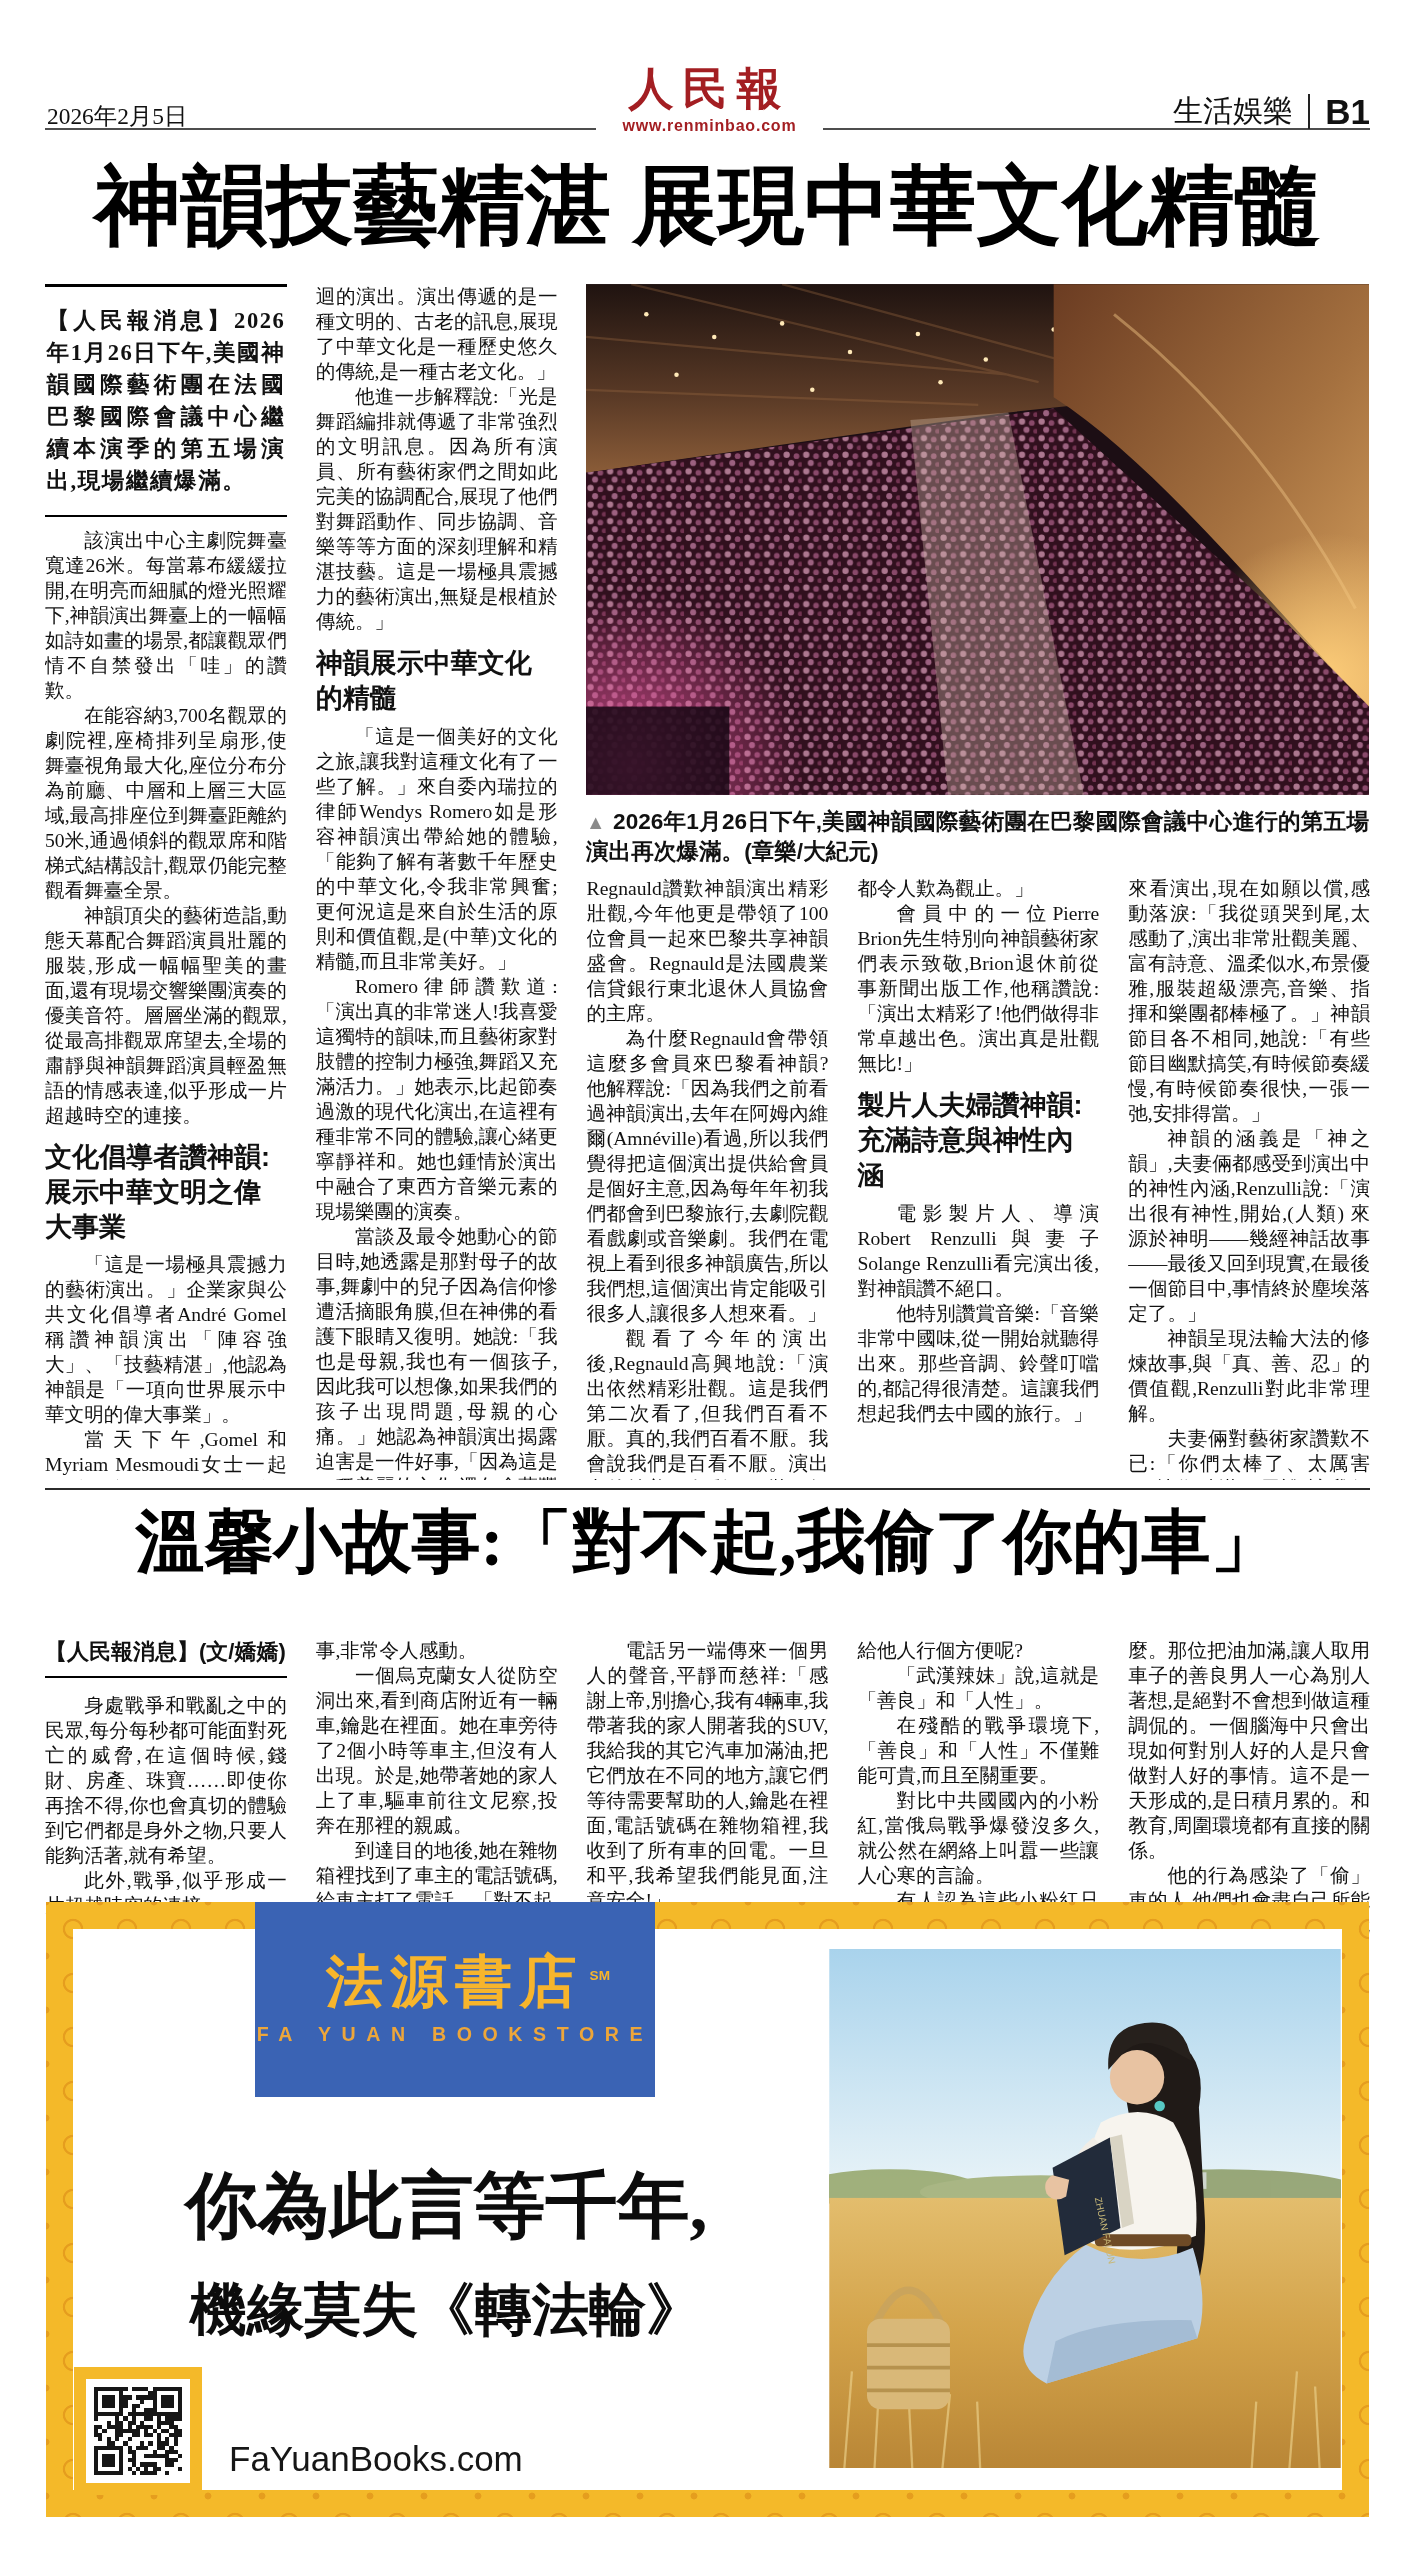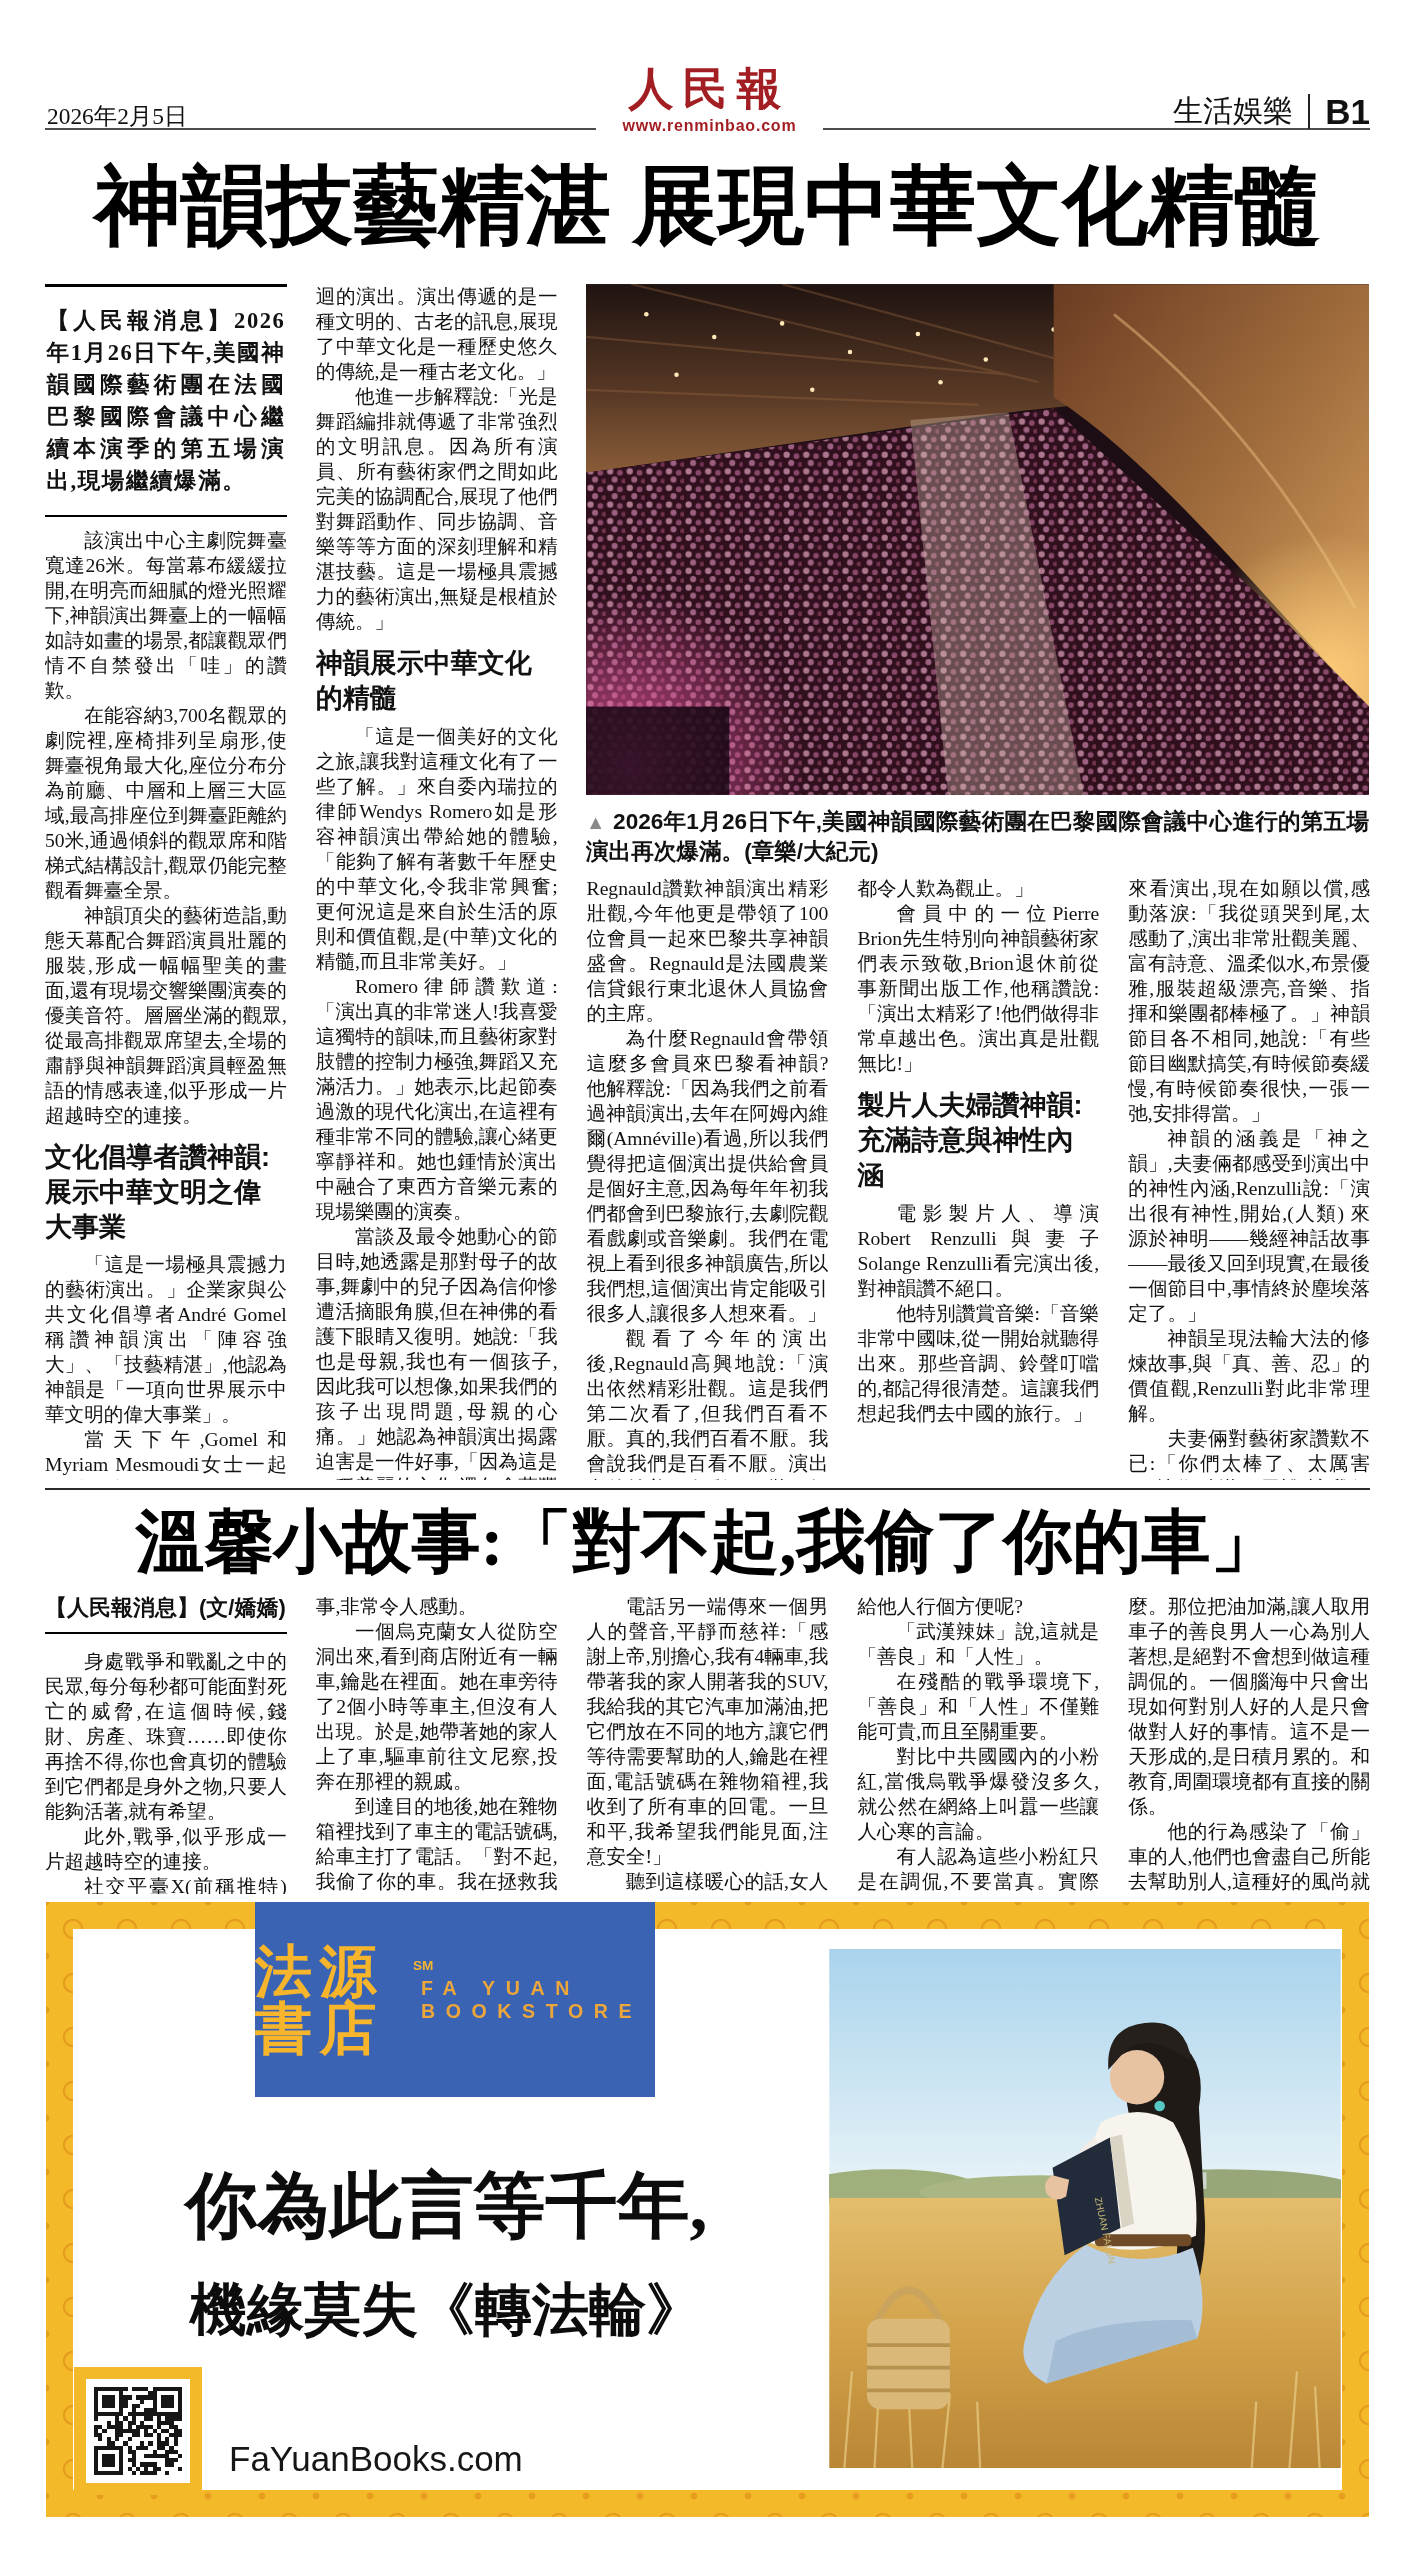--- a/index.html
+++ b/index.html
@@ -23,21 +23,21 @@
 
   
   .headline1{position:absolute;left:45px;top:157px;width:1325px;margin:0;text-align:center;
              font-weight:900;font-size:86px;line-height:1.15;color:#000000;}
   .headline2{position:absolute;left:45px;top:1505px;width:1325px;margin:0;text-align:center;
              font-weight:900;font-size:69px;line-height:1.1;color:#000;}
 
   
   .cols{position:absolute;left:45px;width:1325px;display:flex;gap:29px;}
   #a1cols{top:284px;height:1196px;}
-  #a2cols{top:1594px;height:300px;}
+  #a2cols{top:1638px;height:300px;}
   .col{flex:1 1 0;overflow:hidden;font-size:19.6px;line-height:25px;text-align:justify;box-sizing:border-box;}
   .col p{margin:0;text-indent:2em;}
   .col p.cont{text-indent:0;}
   .col h3.sub{font-family:"Liberation Sans","DejaVu Sans",sans-serif;font-weight:800;
               font-size:27px;line-height:35px;margin:12px 0 7.5px;white-space:pre-line;text-align:left;}
   .col .lead{border-top:3px solid #000;border-bottom:2.3px solid #000;padding:18px 1.5px;
              font-weight:bold;font-size:22.6px;line-height:32px;letter-spacing:1.5px;margin-bottom:10.6px;}
   .col .byline{font-weight:bold;font-size:22px;line-height:27px;border-bottom:2.3px solid #000;
                padding-bottom:10.6px;margin-bottom:15px;text-align:left;
                font-family:"Liberation Sans","DejaVu Sans",sans-serif;}
@@ -53,21 +53,21 @@
   .divider{position:absolute;left:45px;top:1488px;width:1325px;height:2.3px;background:#2b2b2b;}
 
   
   .ad{position:absolute;left:46px;top:1902px;width:1323px;height:615px;background-color:#f4b929;
       background-image:
         radial-gradient(circle, rgba(227,152,28,0) 7.5px, rgba(227,152,28,.85) 8.3px, rgba(227,152,28,.85) 9.8px, rgba(227,152,28,0) 10.6px),
         radial-gradient(circle, rgba(227,152,28,.85) 0 3px, rgba(227,152,28,0) 3.8px);
       background-size:54px 54px,54px 54px;background-position:0 0,27px 27px;}
   .ad-inner{position:absolute;left:27px;top:27px;right:27px;bottom:27px;background:#fff;}
   .ad-logo{position:absolute;left:209px;top:0;width:400px;height:195px;background:#3a63b4;
-           display:flex;flex-direction:row;align-items:center;justify-content:center;gap:13.6px;}
+           display:flex;flex-direction:column;align-items:center;justify-content:center;gap:13.6px;}
   .ad-logo-cn{font-family:"Liberation Sans","DejaVu Sans",sans-serif;font-weight:900;font-size:57px;
               line-height:57px;color:#f7b52c;letter-spacing:7.5px;position:relative;}
   .ad-logo-sm{position:absolute;top:-6px;right:-26px;font-size:13.6px;letter-spacing:0;font-weight:bold;}
   .ad-logo-en{font-family:"Liberation Sans","DejaVu Sans",sans-serif;font-weight:600;font-size:19.6px;
               color:#eda63a;letter-spacing:10.6px;}
   .ad-slogan{position:absolute;left:38px;top:268px;width:725px;text-align:center;
              font-weight:900;color:#0c0c0c;}
   .ad-slogan .line1{font-size:72px;line-height:1;margin-bottom:39px;}
   .ad-slogan .line2{font-size:57px;line-height:1;}
   .ad-qr{position:absolute;left:28px;top:465px;width:128px;height:128px;background:#f4b929;

